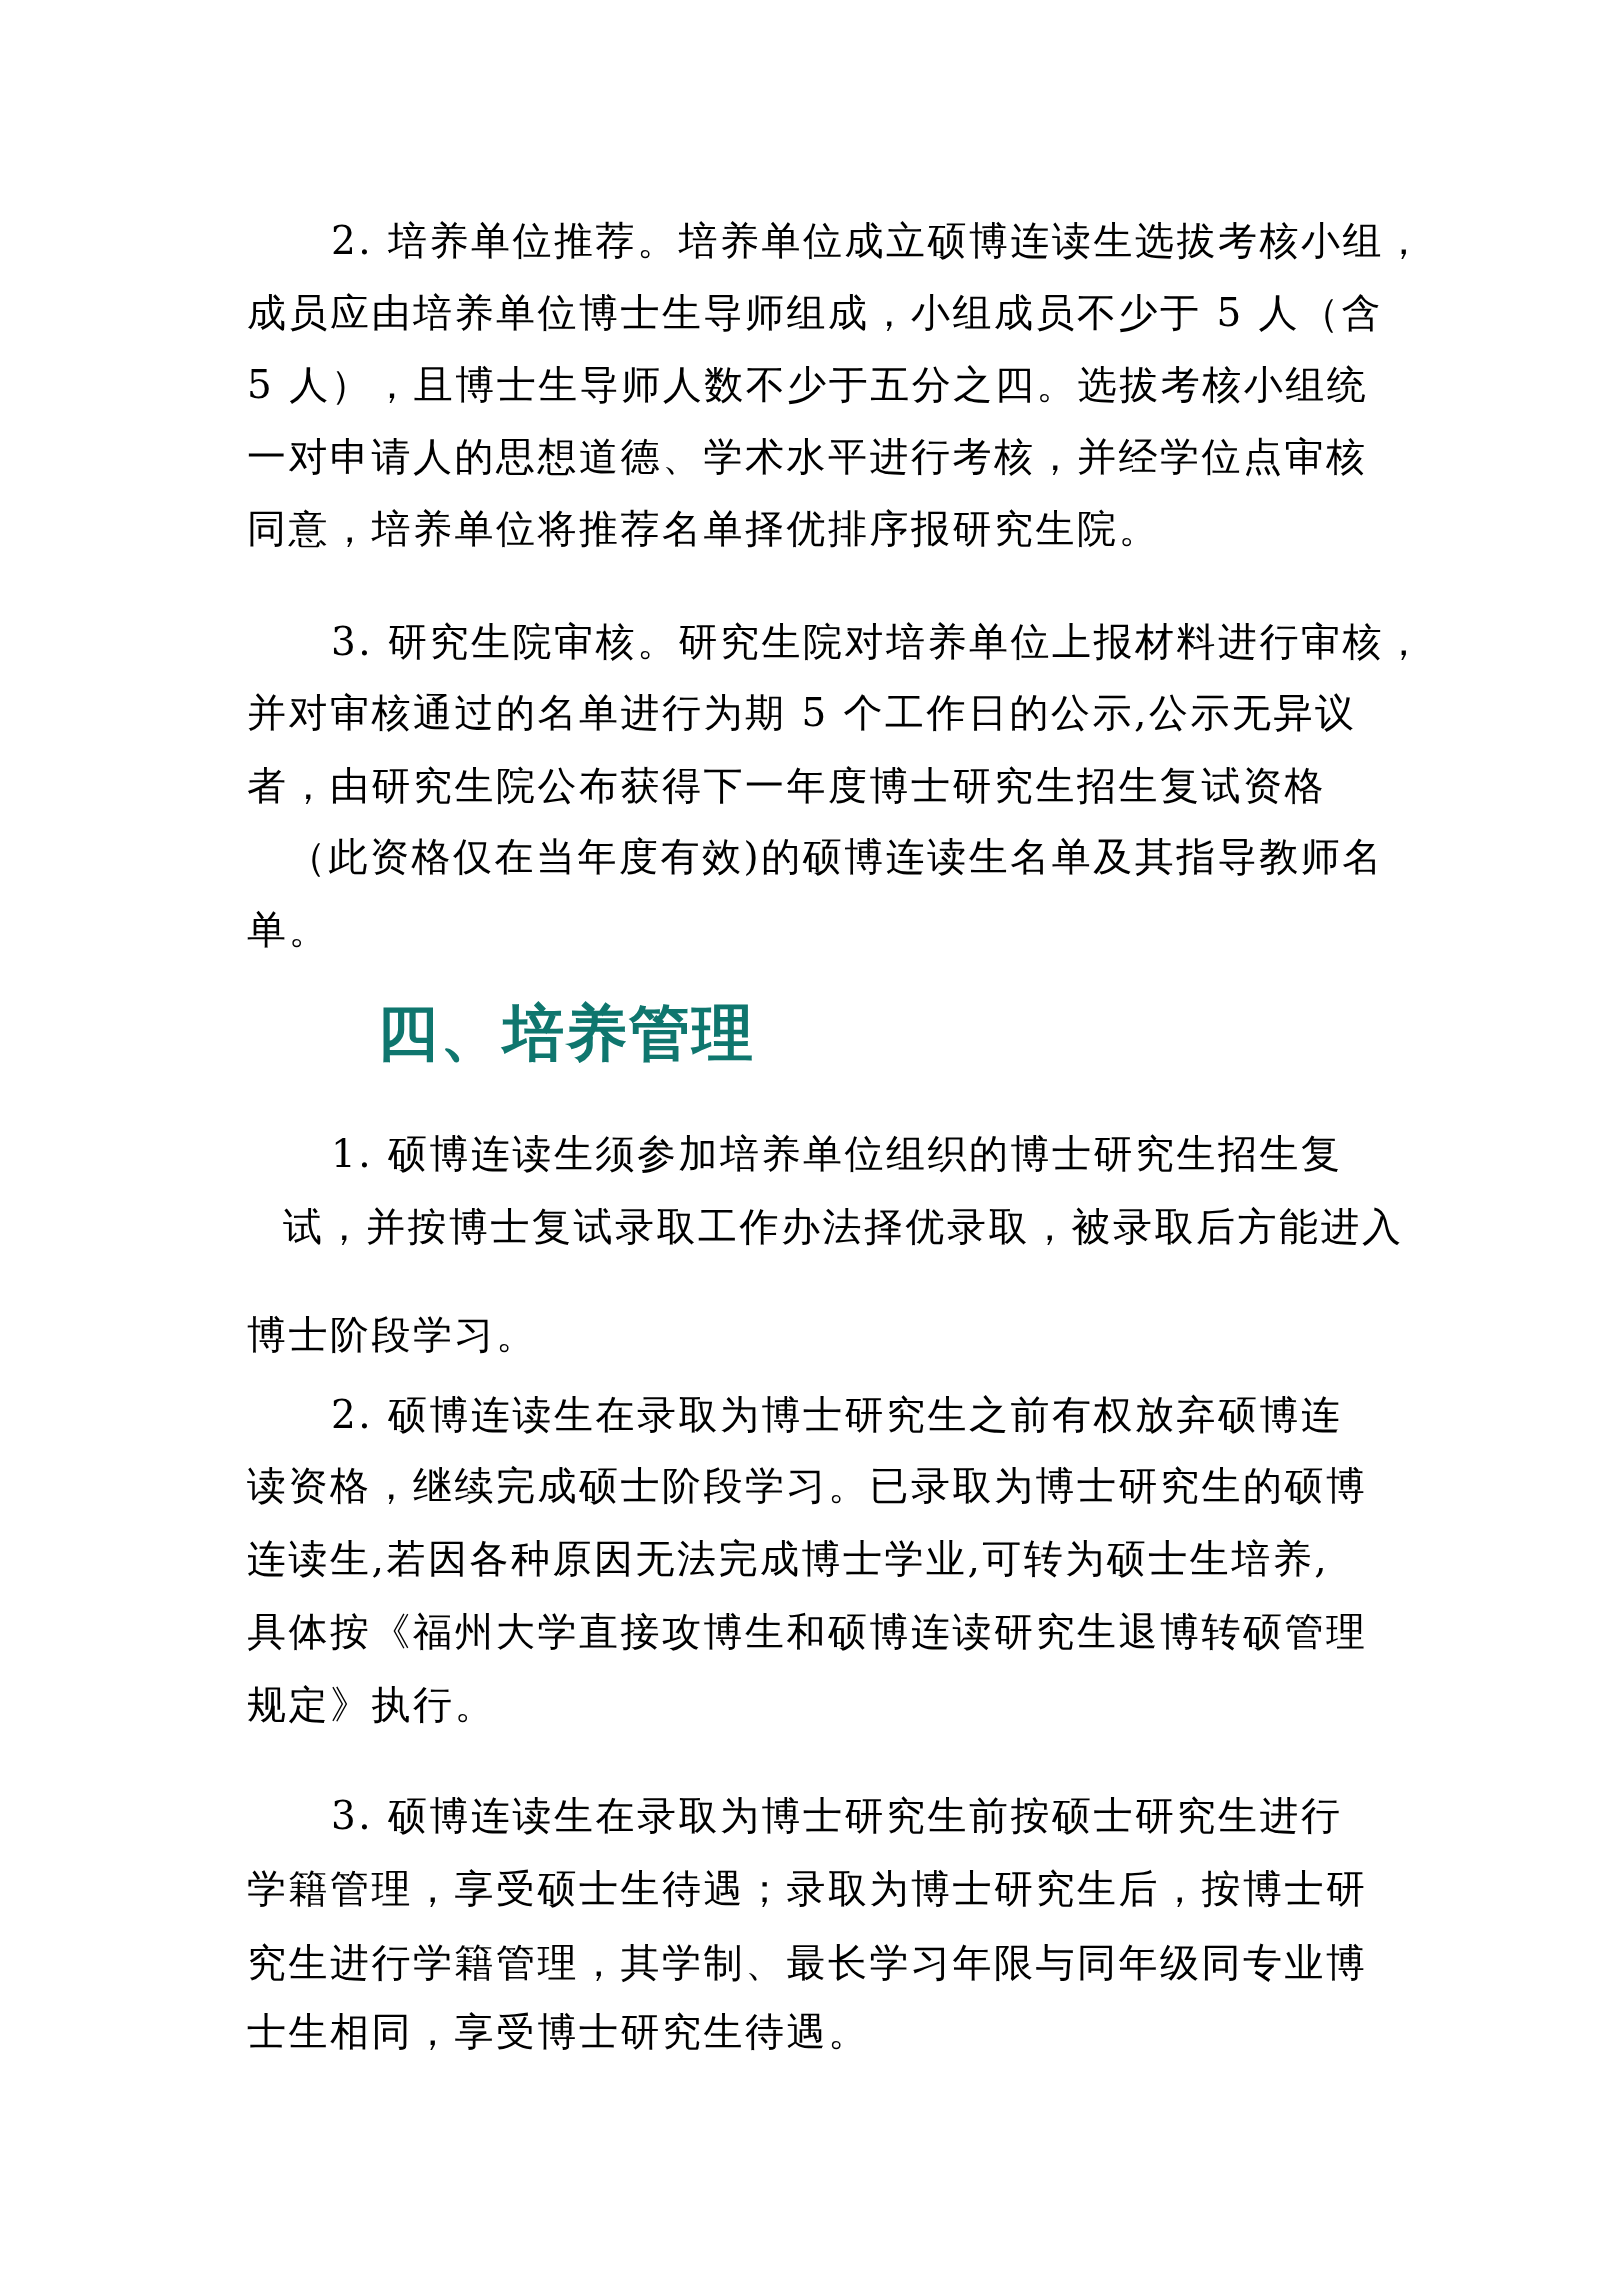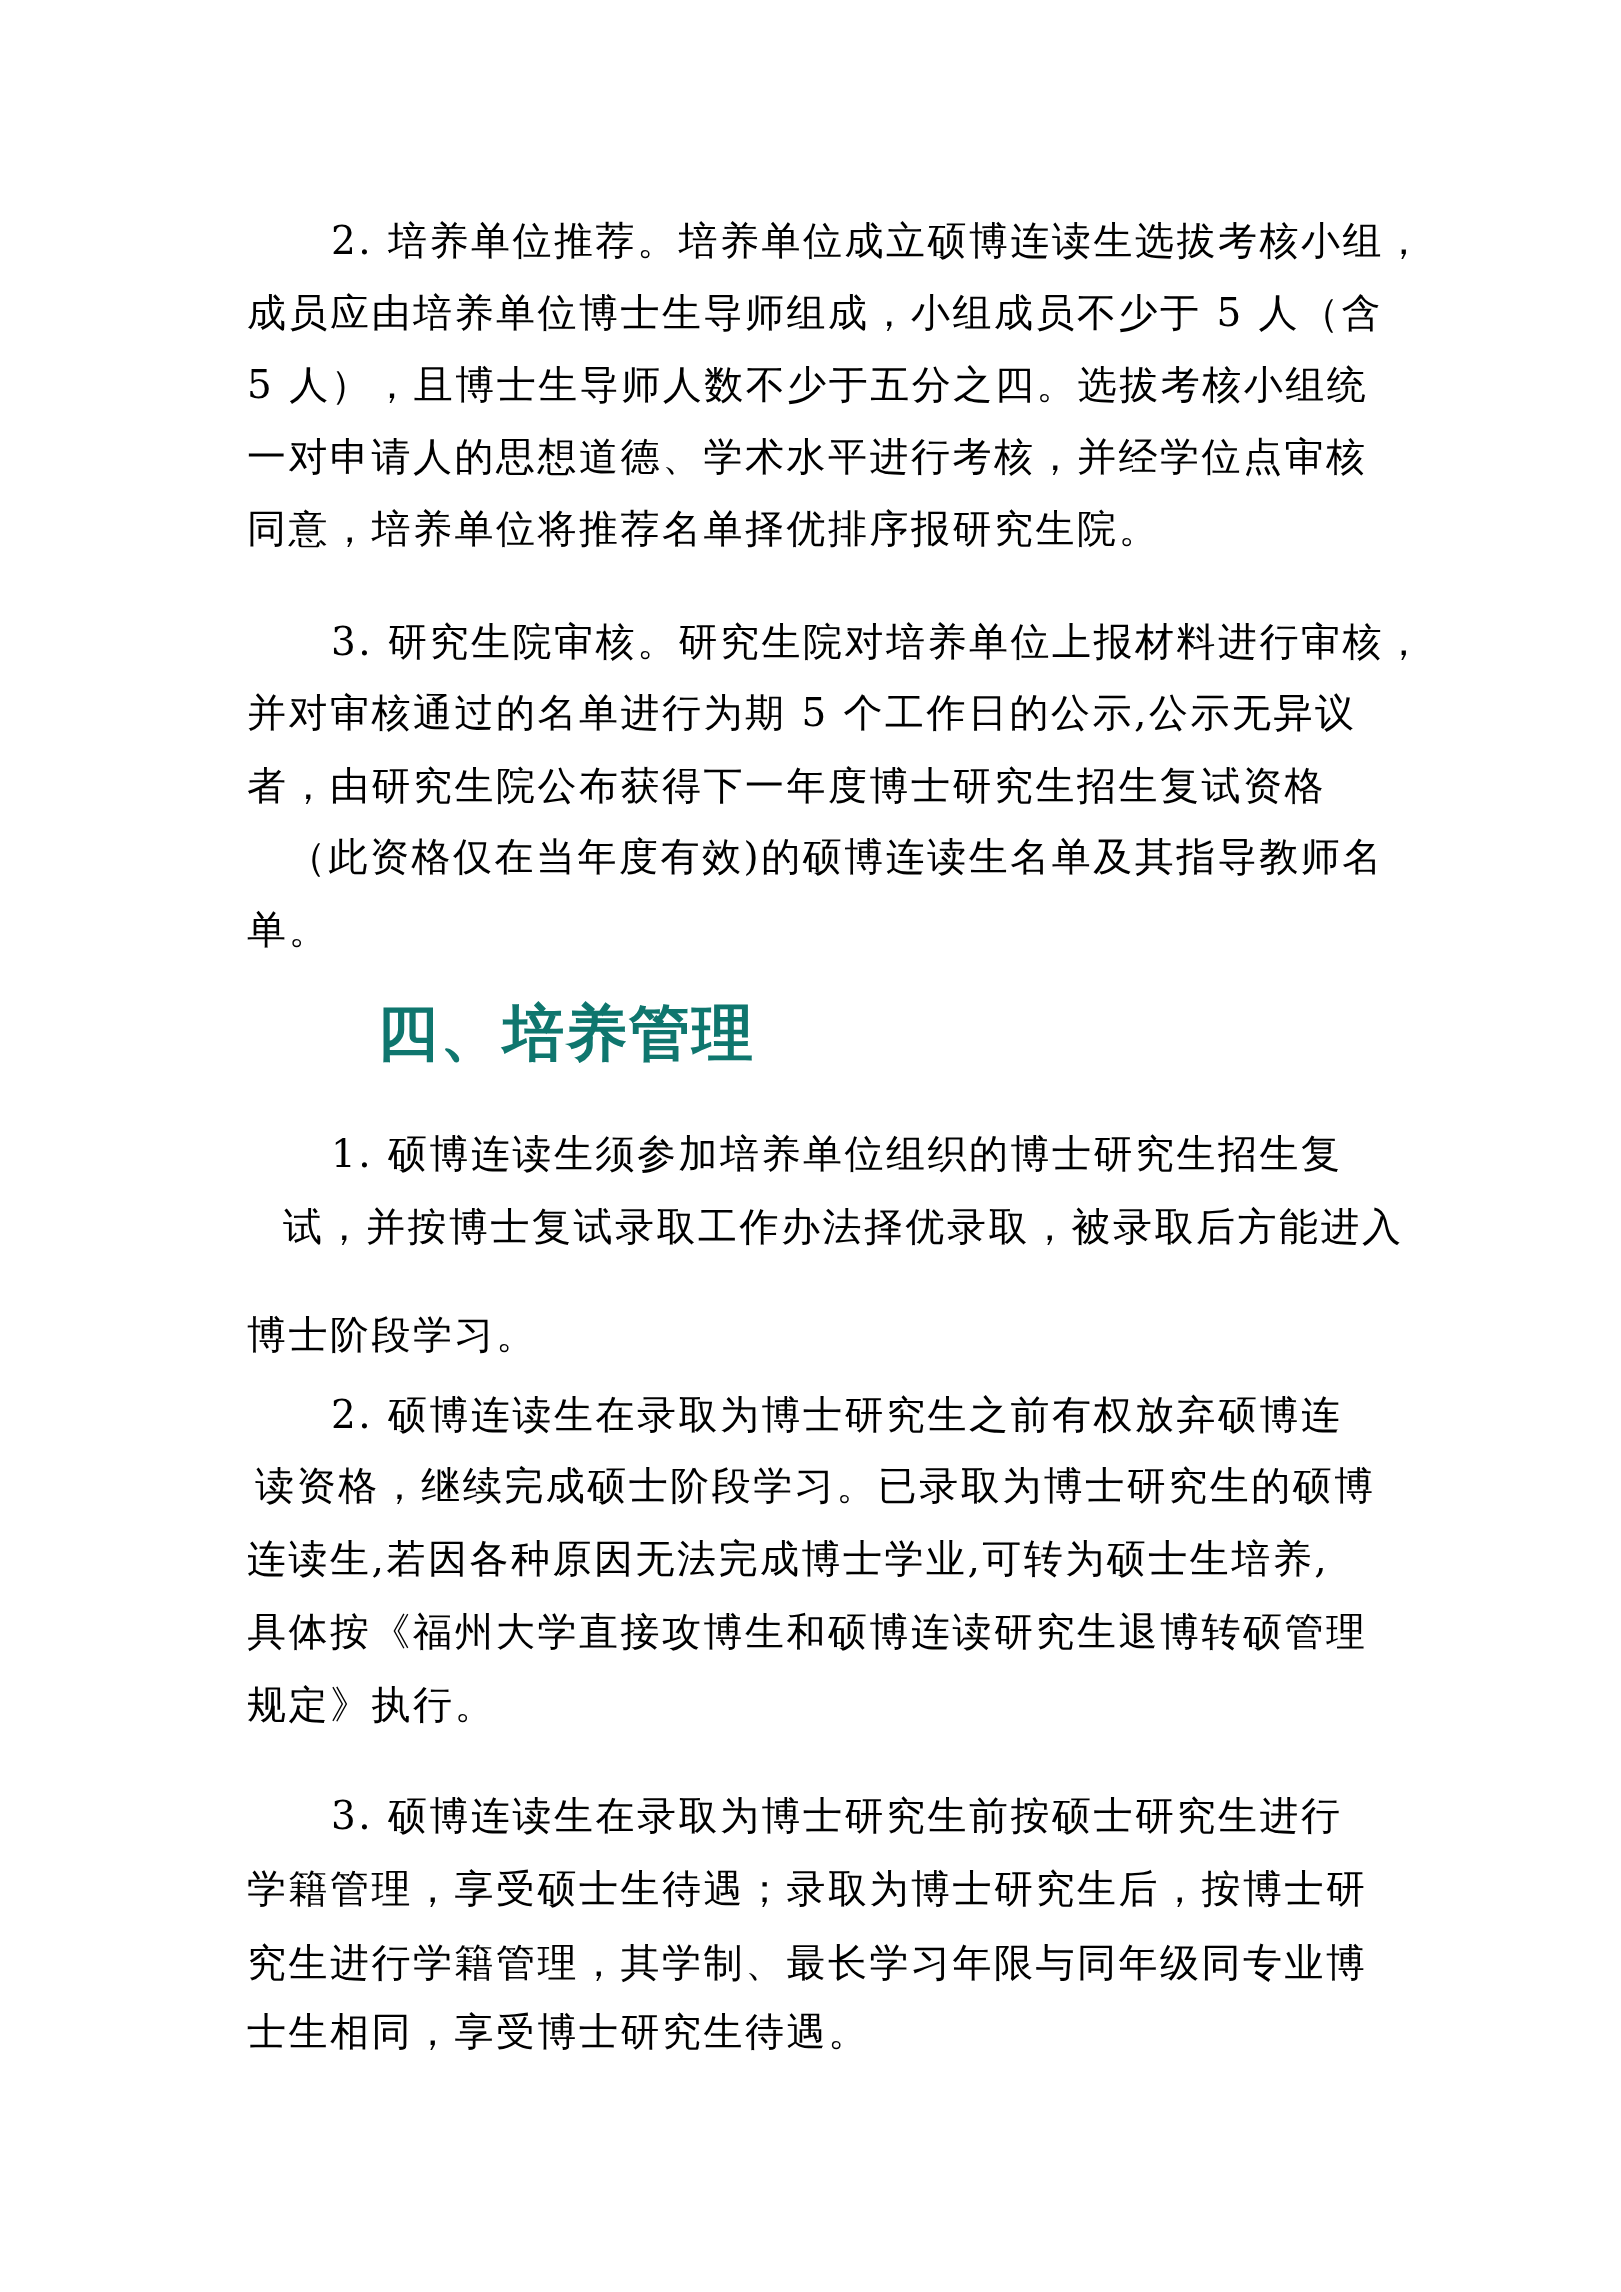--- a/index.html
+++ b/index.html
@@ -76,21 +76,21 @@
   <div class="heading">四、培养管理</div>
 
   <div>
     <div class="line indent" style="top:1129px;">1. 硕博连读生须参加培养单位组织的博士研究生招生复</div>
     <div class="line" style="top:1202px;margin-left:36px;">试，并按博士复试录取工作办法择优录取，被录取后方能进入</div>
     <div class="line" style="top:1285px;margin-top:25px;">博士阶段学习。</div>
   </div>
 
   <div>
     <div class="line indent" style="top:1390px;">2. 硕博连读生在录取为博士研究生之前有权放弃硕博连</div>
-    <div class="line" style="top:1461px;text-align:center;">读资格，继续完成硕士阶段学习。已录取为博士研究生的硕博</div>
+    <div class="line" style="top:1461px;">读资格，继续完成硕士阶段学习。已录取为博士研究生的硕博</div>
     <div class="line" style="top:1534px;">连读生,若因各种原因无法完成博士学业,可转为硕士生培养,</div>
     <div class="line" style="top:1607px;">具体按《福州大学直接攻博生和硕博连读研究生退博转硕管理</div>
     <div class="line" style="top:1680px;">规定》执行。</div>
   </div>
 
   <div>
     <div class="line indent" style="top:1791px;">3. 硕博连读生在录取为博士研究生前按硕士研究生进行</div>
     <div class="line" style="top:1864px;">学籍管理，享受硕士生待遇；录取为博士研究生后，按博士研</div>
     <div class="line" style="top:1938px;">究生进行学籍管理，其学制、最长学习年限与同年级同专业博</div>
     <div class="line" style="top:2007px;">士生相同，享受博士研究生待遇。</div>

